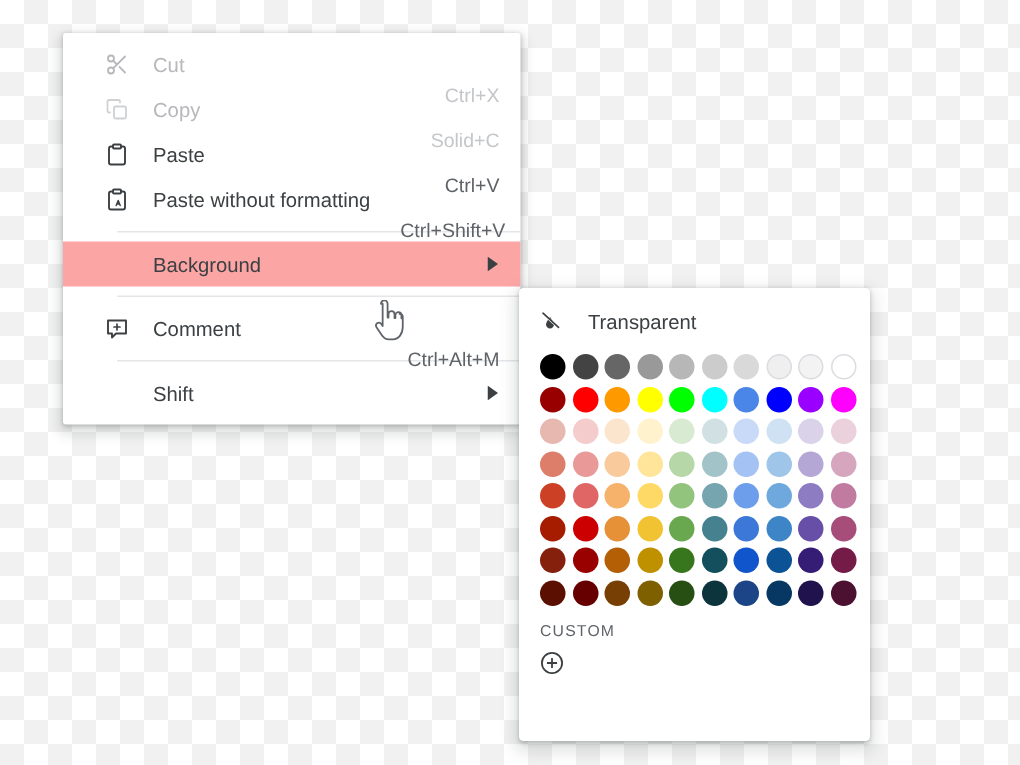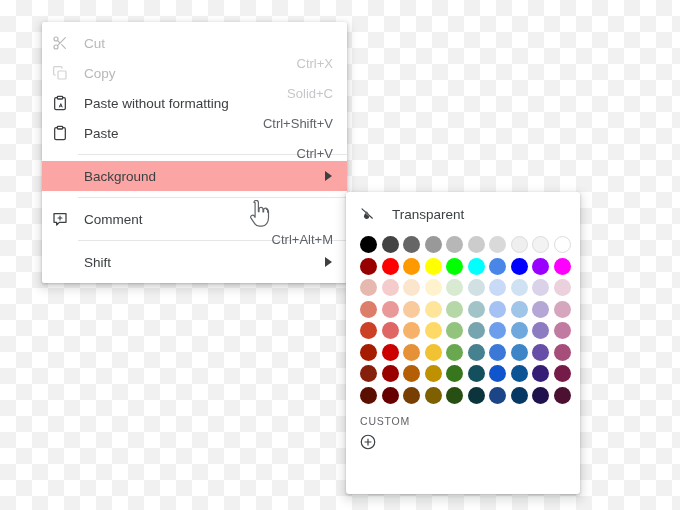--- a/index.html
+++ b/index.html
@@ -30,21 +30,21 @@
     border-radius: 2px;
     box-shadow: 0 1px 3px rgba(60,64,67,0.30), 0 4px 8px 3px rgba(60,64,67,0.15);
     padding: 6px 0 6px 0;
     box-sizing: border-box;
   }
   .menu-item {
     position: relative;
     display: flex;
     align-items: center;
     height: 30px;
-    padding: 0 14px 0 10px;
+    padding: 0 14px 0 28px;
     font-size: 13.5px;
     color: #3c4043;
     cursor: default;
     white-space: nowrap;
   }
   .menu-item.disabled { color: #b6b8bb; }
   .menu-item.highlight { background: #fca5a5; }
   .mi-icon {
     width: 22px;
     min-width: 22px;
@@ -201,36 +201,36 @@
     </span>
     <span class="mi-label">Copy</span>
     <span class="mi-accel">Solid+C</span>
   </div>
 
   <div class="menu-item">
     <span class="mi-icon">
       <svg width="16" height="16" viewBox="0 0 24 24" fill="none" stroke="#3c4043" stroke-width="1.9" stroke-linecap="round" stroke-linejoin="round">
         <path d="M16 4h2a2 2 0 0 1 2 2v14a2 2 0 0 1-2 2H6a2 2 0 0 1-2-2V6a2 2 0 0 1 2-2h2"></path>
         <rect x="8" y="2" width="8" height="4" rx="1"></rect>
-        <path d="M11.2 18l2-5 2 5M11.8 16.6h2.8" stroke-width="1.5"></path>
-      </svg>
-    </span>
-    <span class="mi-label">Paste without formatting</span>
-    <span class="mi-accel">Ctrl+Shift+V</span>
+      </svg>
+    </span>
+    <span class="mi-label">Paste</span>
+    <span class="mi-accel">Ctrl+V</span>
   </div>
 
   <div class="menu-item">
     <span class="mi-icon">
       <svg width="16" height="16" viewBox="0 0 24 24" fill="none" stroke="#3c4043" stroke-width="1.9" stroke-linecap="round" stroke-linejoin="round">
         <path d="M16 4h2a2 2 0 0 1 2 2v14a2 2 0 0 1-2 2H6a2 2 0 0 1-2-2V6a2 2 0 0 1 2-2h2"></path>
         <rect x="8" y="2" width="8" height="4" rx="1"></rect>
-      </svg>
-    </span>
-    <span class="mi-label">Paste</span>
-    <span class="mi-accel">Ctrl+V</span>
+        <path d="M11.2 18l2-5 2 5M11.8 16.6h2.8" stroke-width="1.5"></path>
+      </svg>
+    </span>
+    <span class="mi-label">Paste without formatting</span>
+    <span class="mi-accel">Ctrl+Shift+V</span>
   </div>
 
 
   <div class="menu-sep"></div>
 
   <div class="menu-item highlight">
     <span class="mi-icon"></span>
     <span class="mi-label">Background</span>
     <span class="mi-arrow">
       <svg width="8" height="10" viewBox="0 0 8 10">

